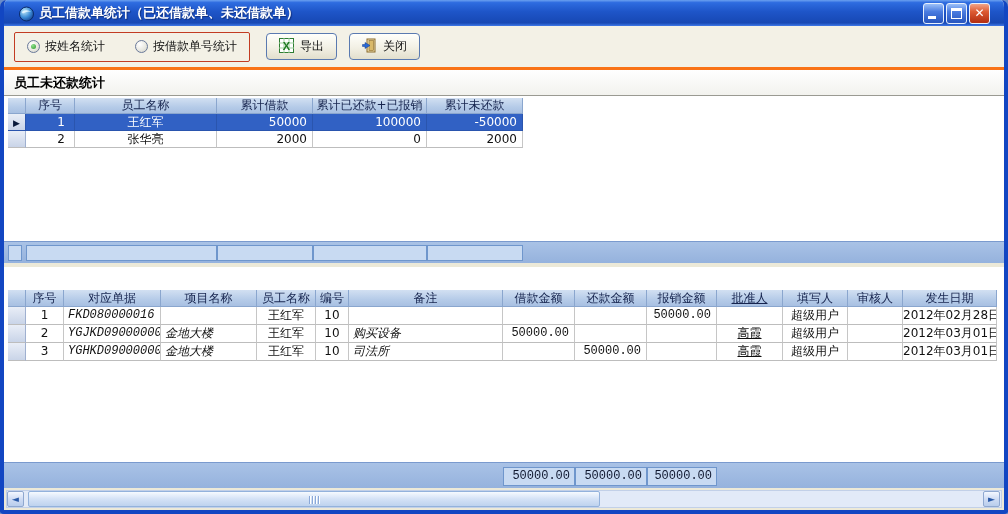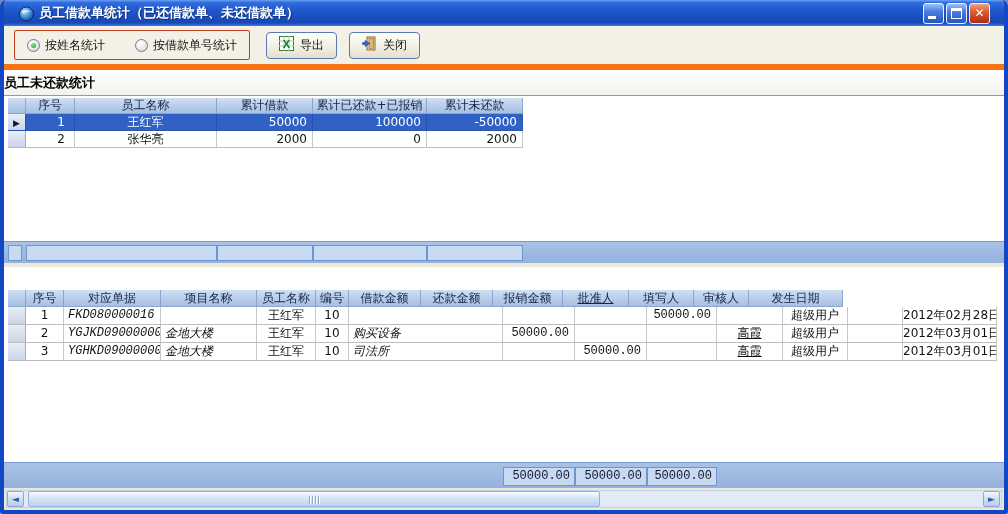--- a/index.html
+++ b/index.html
@@ -16,39 +16,39 @@
   .wbtn { width:21px; height:21px; border-radius:3px; border:1px solid #e7f0fc; position:relative;
           background:linear-gradient(180deg,#9cc0f8 0%,#4a7ce0 40%,#2a58c0 95%); cursor:pointer; }
   .wbtn.close { background:linear-gradient(180deg,#f0a488 0%,#dd5b33 40%,#b53012 95%);
           color:#fff; font-size:12px; font-weight:bold; text-align:center; line-height:19px; }
   .g-min { position:absolute; left:4px; bottom:4px; width:8px; height:3px; background:#fff; }
   .g-max { position:absolute; left:4px; top:4px; width:11px; height:11px; border:1px solid #fff; border-top:3px solid #fff; }
   .content { position:absolute; left:0; top:26px; width:1000px; height:484px; }
 
   
   .toolbar { position:absolute; left:0; top:0; width:1000px; height:44px; background:#f3f1e6;
-             border-bottom:6px solid #f97316; display:flex; align-items:center; }
+             border-bottom:3px solid #f97316; display:flex; align-items:center; }
   .radio-box { margin-left:10px; height:30px; border:1px solid #c23c22; border-radius:2px;
                display:flex; align-items:center; padding:0 12px; gap:30px; }
   .radio { display:flex; align-items:center; gap:5px; font-size:12px; color:#111; cursor:pointer; }
   .rb { width:13px; height:13px; border-radius:50%; border:1px solid #6a7a9a;
         background:radial-gradient(circle at 35% 30%,#ffffff 0%,#e9e9e2 55%,#cfcfc4 100%); position:relative; }
   .rb.checked::after { content:""; position:absolute; left:3px; top:3px; width:5px; height:5px; border-radius:50%;
         background:radial-gradient(circle at 35% 30%,#8fe08f,#2e9a2e); }
   .tbtn { display:flex; align-items:center; gap:6px; height:27px; padding:0 12px; margin-left:12px;
           font-size:12px; color:#111; background:linear-gradient(180deg,#fffffb 0%,#f2f0e4 55%,#e2dfcd 100%);
           border:1px solid #5a7ab0; border-radius:4px; cursor:pointer; font-family:inherit; }
   .tbtn:first-of-type { margin-left:16px; }
 
   
   .panel { position:absolute; left:0; width:1000px; background:#fff; }
   .p1 { top:44px; height:193px; }
   .p2 { top:241px; height:221px; }
   .caption { height:26px; background:linear-gradient(180deg,#ffffff,#f2f2ee); border-bottom:1px solid #9a9a92;
-             font-size:13px; font-weight:bold; color:#000; line-height:25px; }
+             font-size:13px; font-weight:bold; color:#000; line-height:25px; padding-left:10px; }
   .grid { position:absolute; left:4px; }
   .r { display:flex; }
   .cell { border-right:1px solid #c6c6c6; border-bottom:1px solid #bdbdbd; overflow:hidden; white-space:nowrap;
           font-size:12px; color:#111; }
   .hc { background:linear-gradient(180deg,#d2e0f2 0%,#b5cbe8 60%,#a8c0e2 100%); border-right:1px solid #8aa6ce;
         border-bottom:1px solid #8aa6ce; color:#16244e; text-align:center; }
   .sel-col { background:linear-gradient(180deg,#e9eef7,#c9d4e8); border-right:1px solid #9fb0d0; text-align:center; }
   .t1 .cell { height:17px; line-height:16px; }
   .t1 .hrow .cell { height:16px; line-height:15px; }
   .t2 .cell { height:18px; line-height:17px; }
@@ -191,20 +191,21 @@
 
     <div class="panel p2">
       <div class="grid t2" style="top:23px;">
         <div class="r hrow">
           <div class="cell hc e0"></div>
           <div class="cell hc e1">序号</div>
           <div class="cell hc e2">对应单据</div>
           <div class="cell hc e3">项目名称</div>
           <div class="cell hc e4">员工名称</div>
           <div class="cell hc e5">编号</div>
+          <div class="cell hc e6">备注</div>
           <div class="cell hc e7">借款金额</div>
           <div class="cell hc e8">还款金额</div>
           <div class="cell hc e9">报销金额</div>
           <div class="cell hc e10">批准人</div>
           <div class="cell hc e11">填写人</div>
           <div class="cell hc e12">审核人</div>
           <div class="cell hc e13">发生日期</div>
         </div>
 
         <div class="r">

